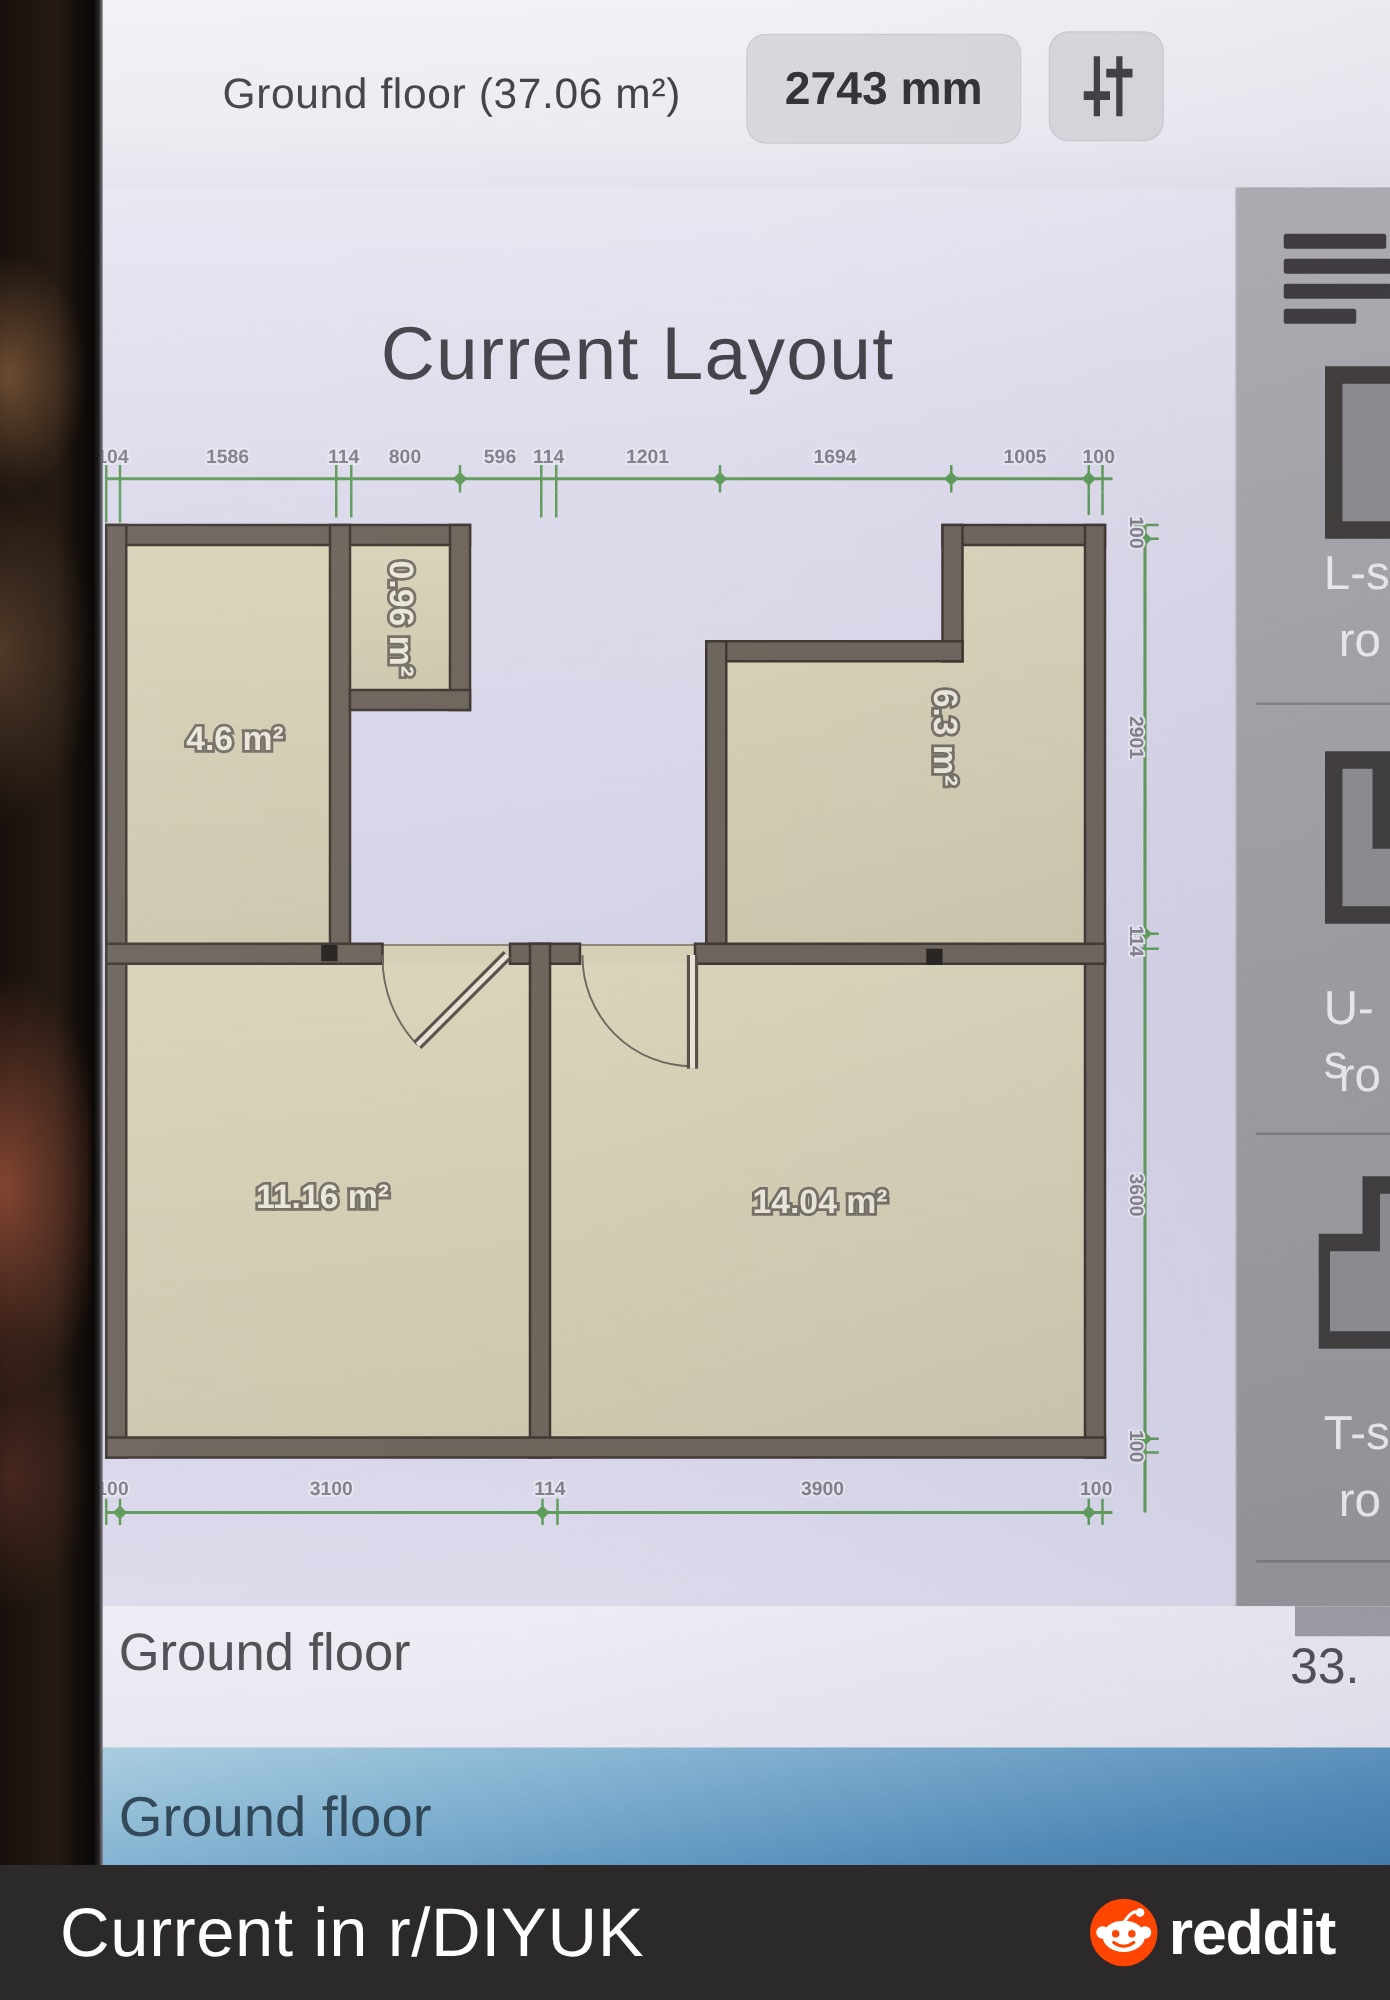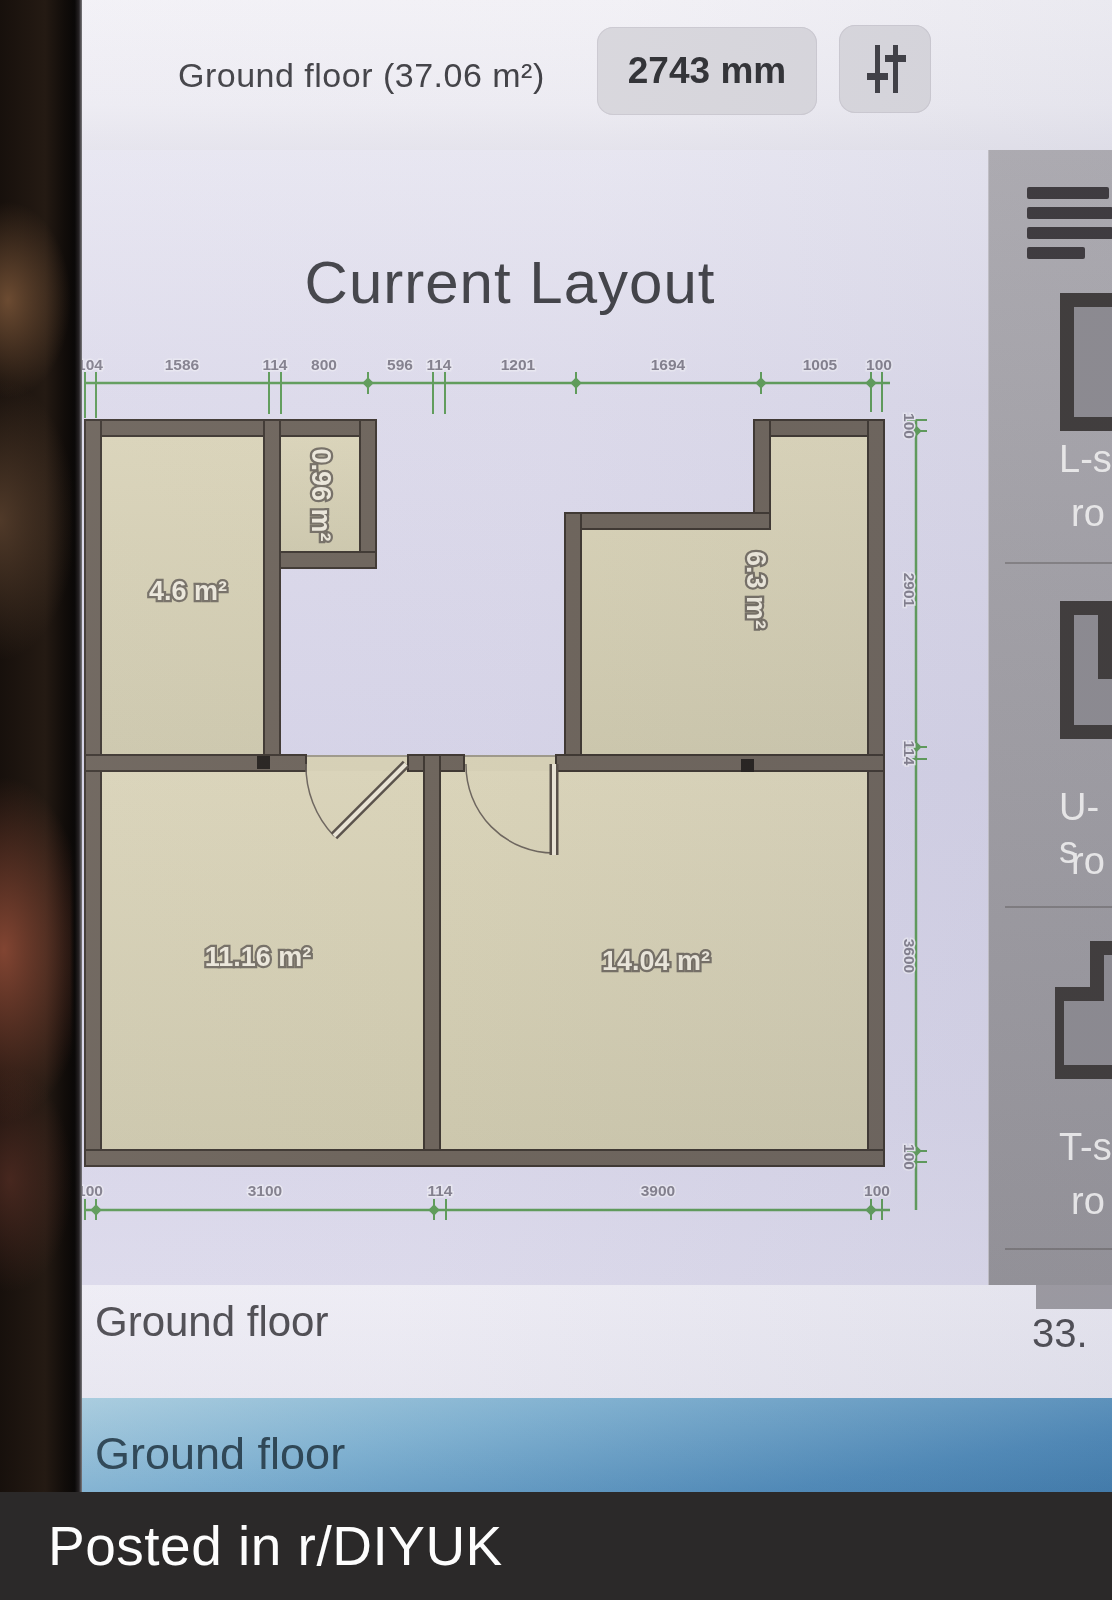--- a/index.html
+++ b/index.html
@@ -276,17 +276,31 @@
   <div class="abs floor-tab">
     <div class="abs floor-tab-label">Ground floor</div>
   </div>
 
   <div class="abs bezel"></div>
   <div class="abs bezel-edge"></div>
   <div class="abs tint"></div>
 
   <div class="abs footer">
     <div class="posted">
-      <span>Posted in r/</span><b>DIYUK</b>
+      <span>Current in r/</span><b>DIYUK</b>
+    </div>
+    <div class="reddit">
+      <svg width="56" height="56" viewBox="0 0 56 56">
+        <circle cx="28" cy="28" r="27" fill="#ff4500"></circle>
+        <path d="M28 20 q8 -12 12 -7" stroke="#ffffff" stroke-width="2.5" fill="none"></path>
+        <circle cx="41" cy="12" r="3.5" fill="#ffffff"></circle>
+        <circle cx="11" cy="28" r="5" fill="#ffffff"></circle>
+        <circle cx="45" cy="28" r="5" fill="#ffffff"></circle>
+        <ellipse cx="28" cy="31" rx="17" ry="12.5" fill="#ffffff"></ellipse>
+        <circle cx="21.5" cy="29" r="3" fill="#ff4500"></circle>
+        <circle cx="34.5" cy="29" r="3" fill="#ff4500"></circle>
+        <path d="M20 36 q8 6 16 0" stroke="#ff4500" stroke-width="2.5" fill="none" stroke-linecap="round"></path>
+      </svg>
+      <span class="reddit-word">reddit</span>
     </div>
   </div>
 
 </div>
 
 </body></html>

